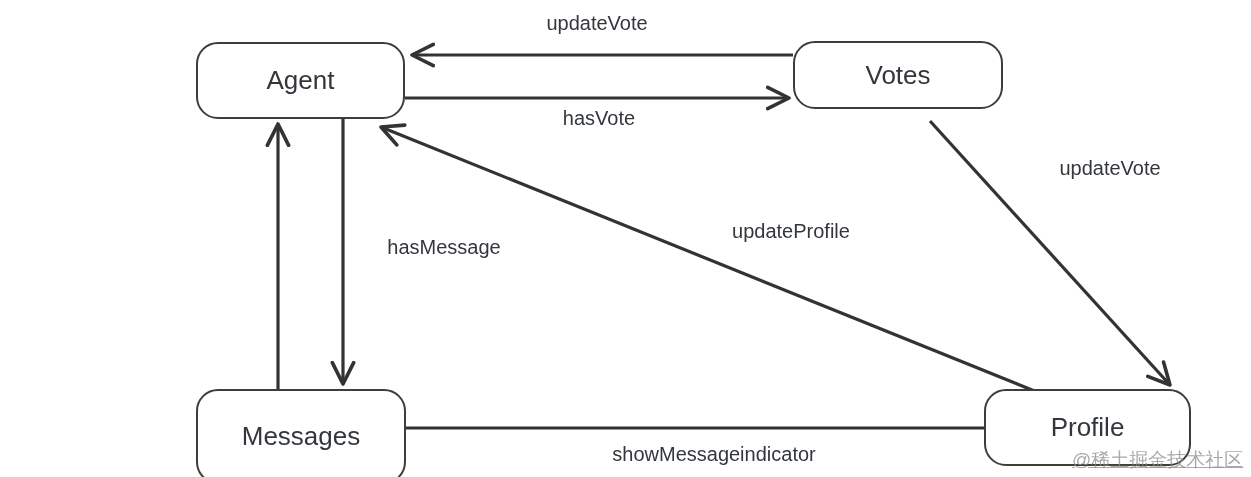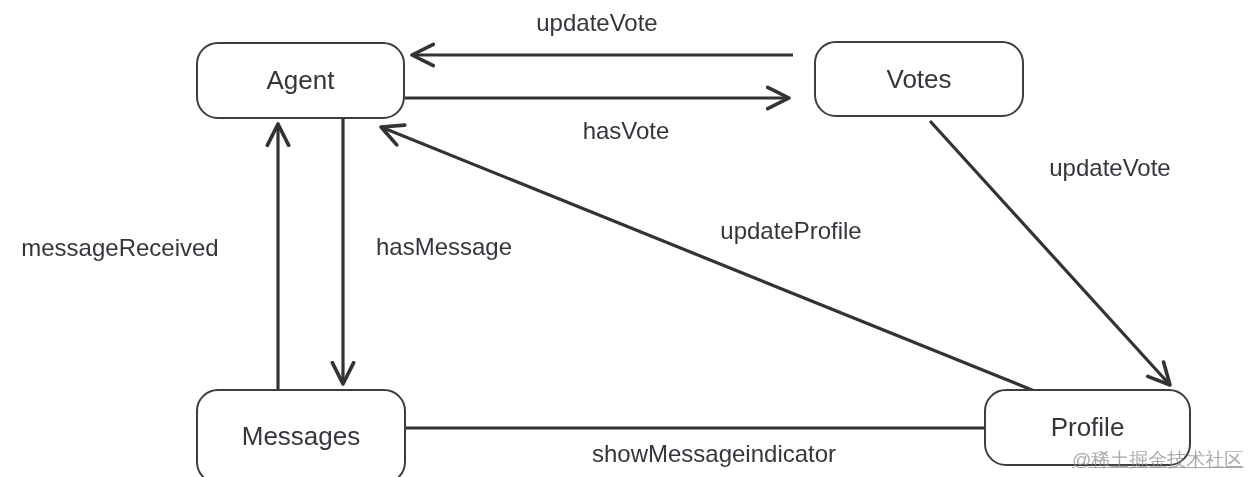--- a/index.html
+++ b/index.html
@@ -34,33 +34,33 @@
     border: 2px solid #3f3d3a;
     border-radius: 22px;
     background: #ffffff;
     display: flex;
     align-items: center;
     justify-content: center;
     font-size: 26px;
     color: #33373c;
   }
   .node-agent    { left: 196px; top: 42px;  width: 209px; height: 77px; }
-  .node-votes    { left: 793px; top: 41px;  width: 210px; height: 76px; margin-left: 21px; }
+  .node-votes    { left: 793px; top: 41px;  width: 210px; height: 68px; }
   .node-messages { left: 196px; top: 389px; width: 210px; height: 95px; }
   .node-profile  { left: 984px; top: 389px; width: 207px; height: 77px; }
   .edge-label {
     position: absolute;
-    font-size: 24px;
+    font-size: 20px;
     line-height: 28px;
     color: #33373c;
     text-align: center;
     white-space: nowrap;
   }
   .lbl-update-vote-top   { left: 517px;  top: 9px;   width: 160px; }
-  .lbl-has-vote          { left: 546px;  top: 104px; width: 160px; margin-top: 13px; }
+  .lbl-has-vote          { left: 519px;  top: 104px; width: 160px; }
   .lbl-update-vote-right { left: 1030px; top: 154px; width: 160px; }
   .lbl-message-received  { left: 6px;    top: 234px; width: 228px; }
   .lbl-has-message       { left: 364px;  top: 233px; width: 160px; }
   .lbl-update-profile    { left: 701px;  top: 217px; width: 180px; }
   .lbl-show-message      { left: 564px;  top: 440px; width: 300px; }
   .watermark {
     position: absolute;
     left: 1072px;
     top: 448px;
     width: 180px;
@@ -101,20 +101,19 @@
   <div class="node node-messages">
     <span>Messages</span>
   </div>
   <div class="node node-profile">
     <span>Profile</span>
   </div>
 
   <div class="edge-label lbl-update-vote-top">updateVote</div>
   <div class="edge-label lbl-has-vote">hasVote</div>
   <div class="edge-label lbl-update-vote-right">updateVote</div>
-  <div class="edge-label lbl-message-received">messageReceived</div>
   <div class="edge-label lbl-has-message">hasMessage</div>
   <div class="edge-label lbl-update-profile">updateProfile</div>
   <div class="edge-label lbl-show-message">showMessageindicator</div>
 
   <div class="watermark">@稀土掘金技术社区</div>
 
 </div>
 
 </body></html>

